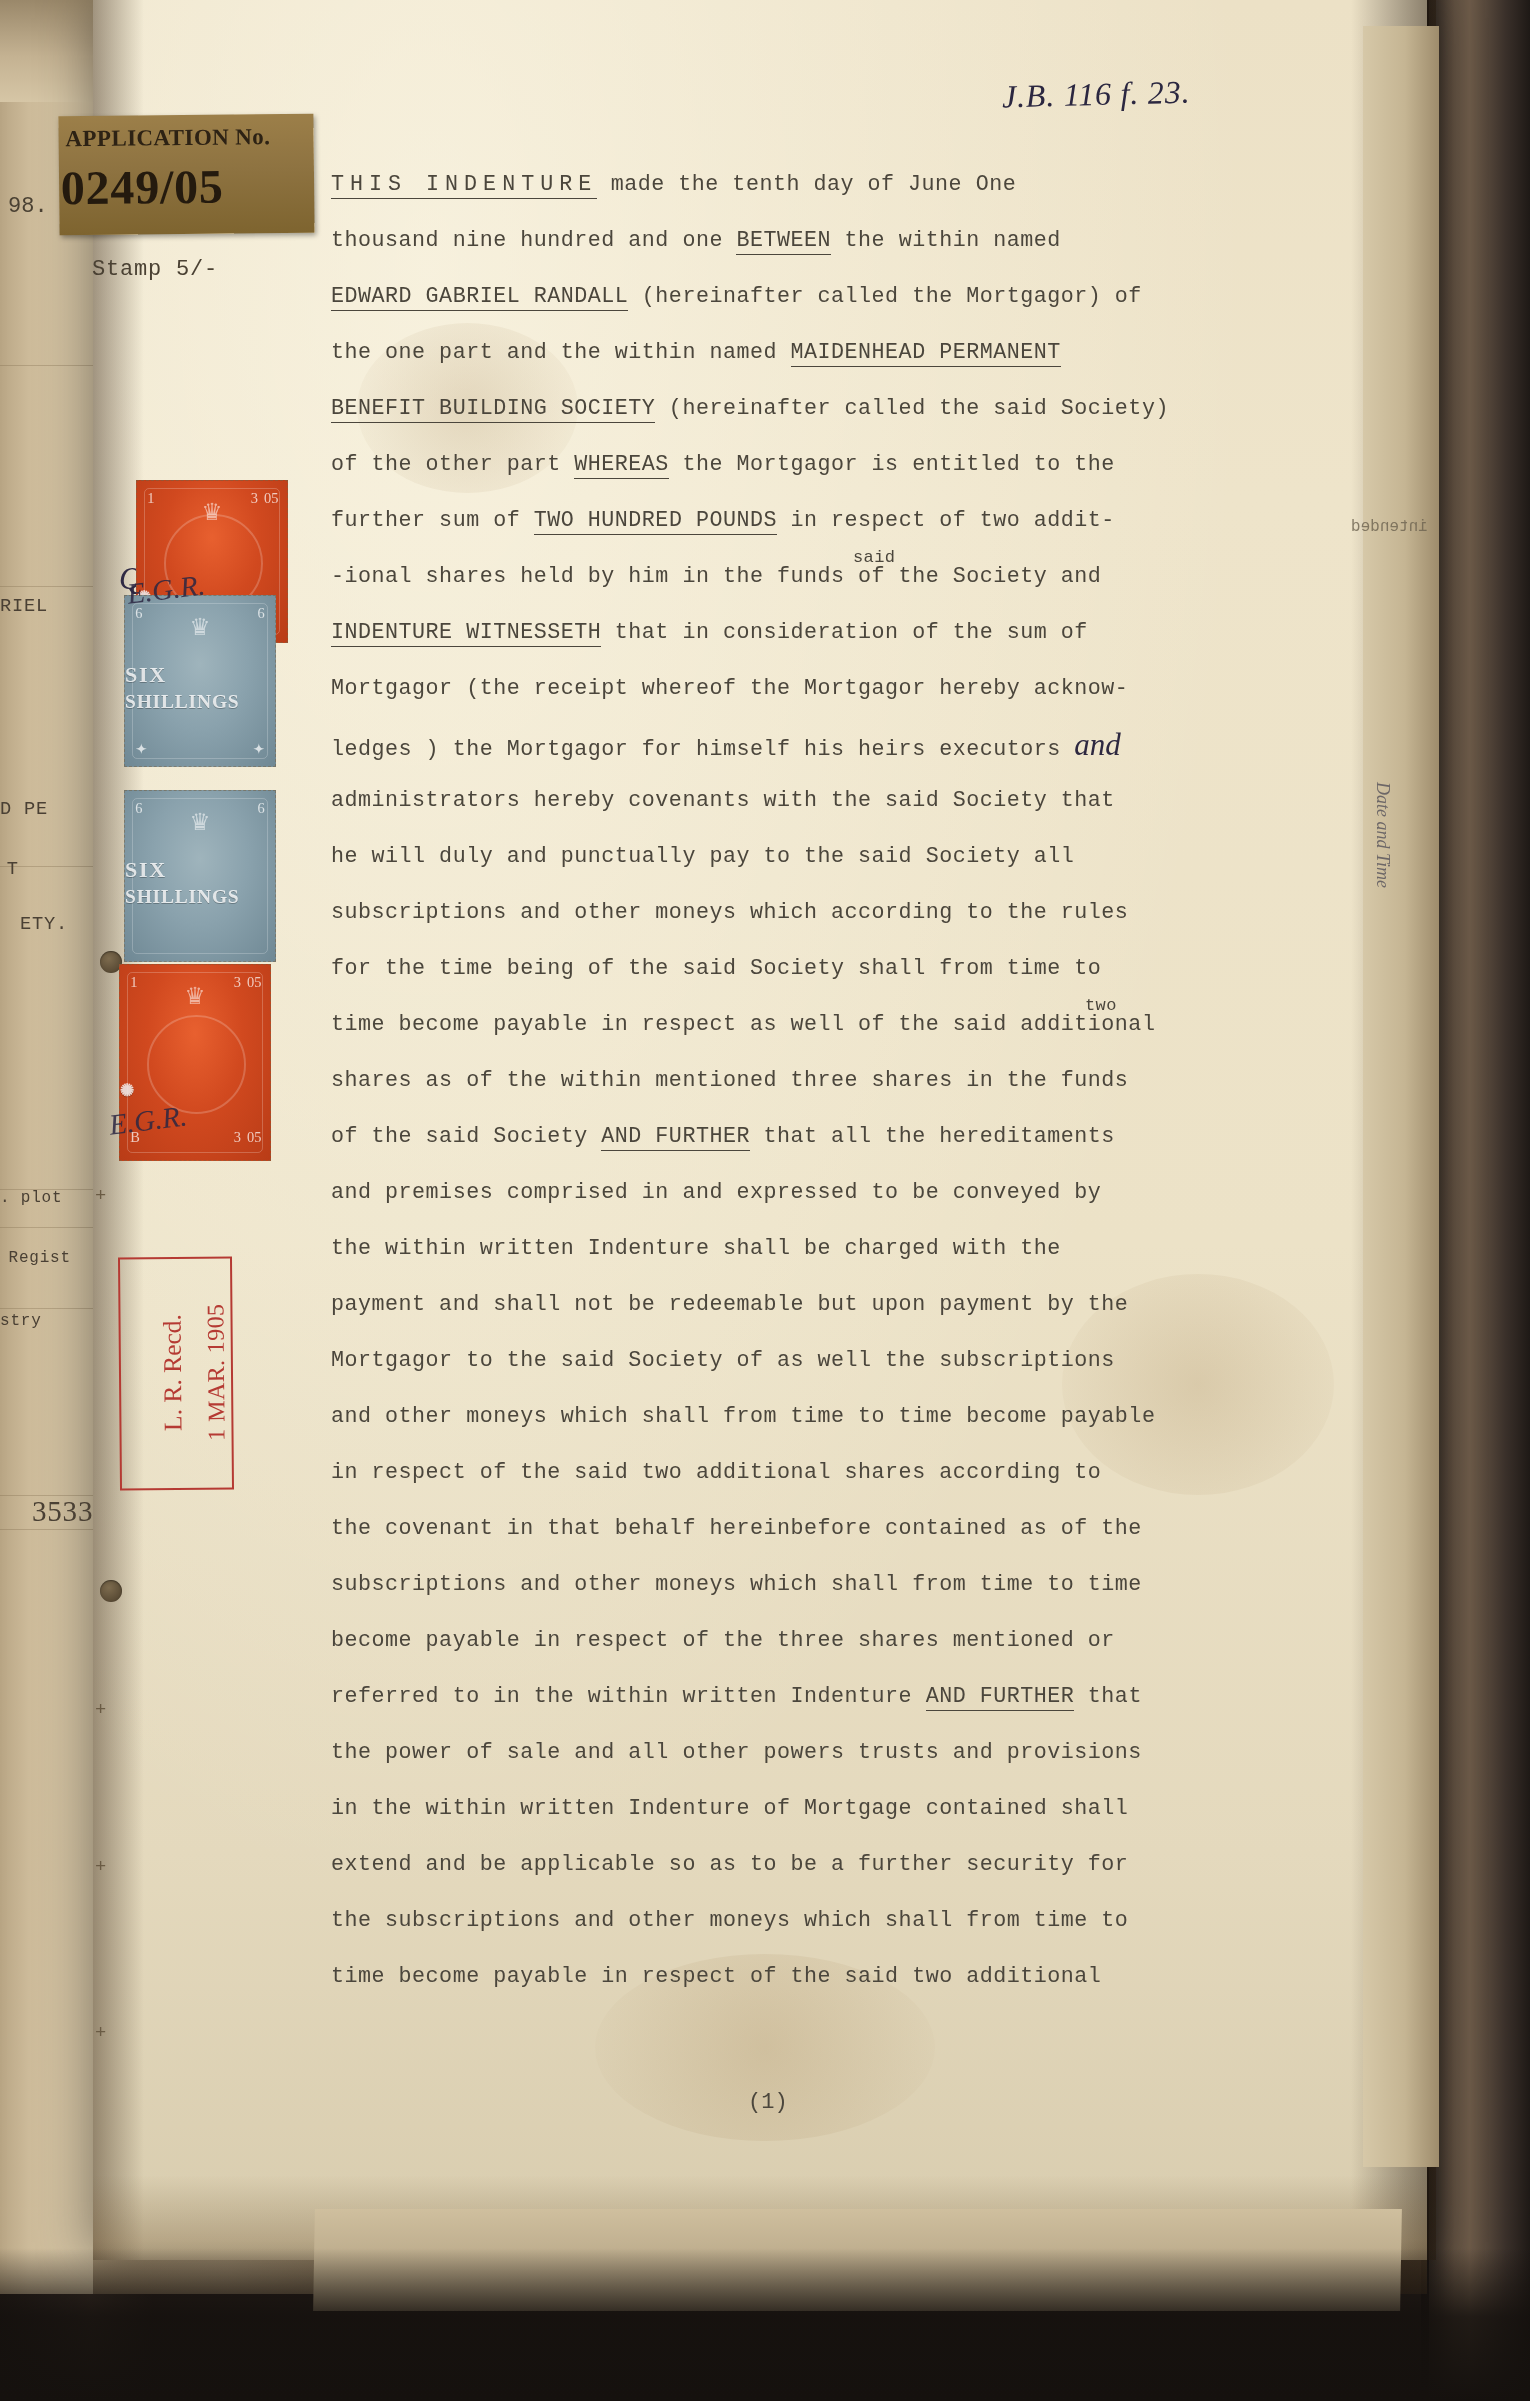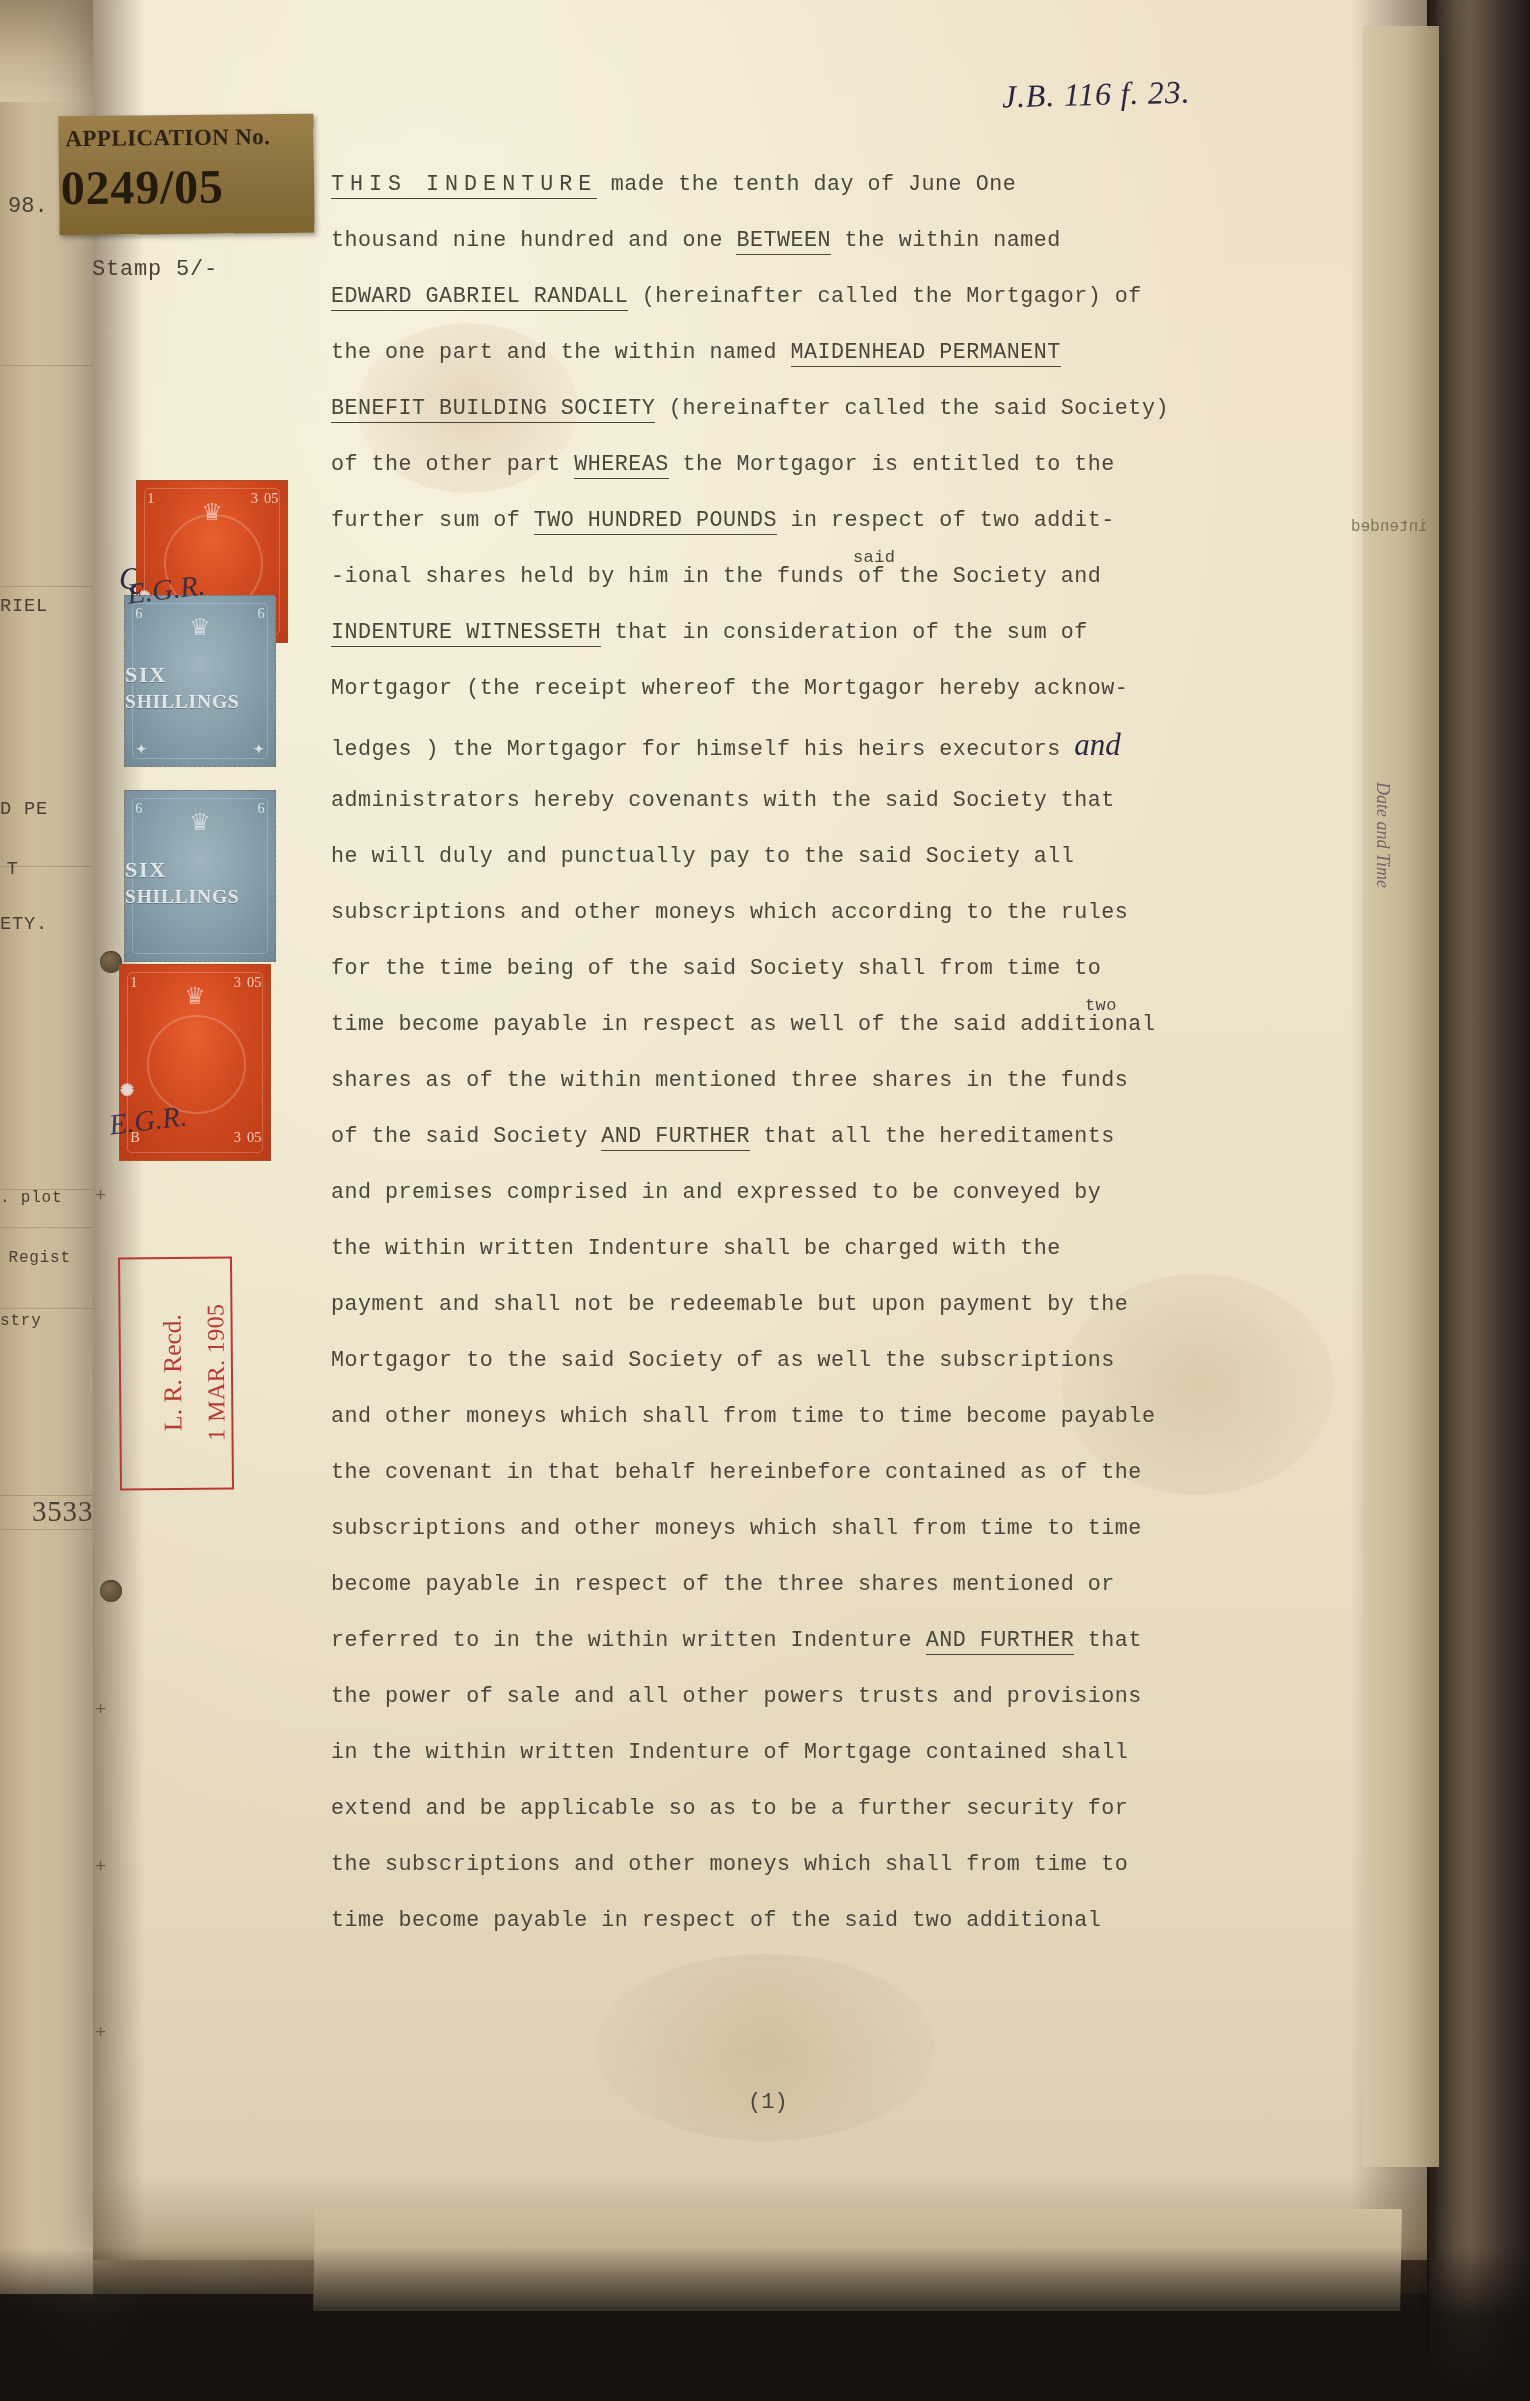--- a/index.html
+++ b/index.html
@@ -375,21 +375,21 @@
   <div class="leaf-underlayer"></div>
   <div class="binder-bottom"></div>
 
   <div class="foxing" style="left:357px; top:323px; width:221px; height:170px;"></div>
   <div class="foxing" style="left:1062px; top:1274px; width:272px; height:221px;"></div>
   <div class="foxing" style="left:595px; top:1954px; width:340px; height:187px;"></div>
 
   <div class="left-text" style="left:0px; top:595px;">RIEL</div>
   <div class="left-text" style="left:0px; top:798px;">D PE</div>
   <div class="left-text" style="left:6.8px; top:858px;">T</div>
-  <div class="left-text" style="left:0px; top:913px;">ETY.</div>
+  <div class="left-text" style="left:0px; top:913px;padding-left:20px;">ETY.</div>
   <div class="left-text small" style="left:0px; top:1189px;">. plot</div>
   <div class="left-text small" style="left:8.5px; top:1249px;"> Regist</div>
   <div class="left-text small" style="left:0px; top:1312px;">stry</div>
   <div class="left-text" style="left:0px; top:1495px; font-size:29px; font-family:Liberation Serif, serif;padding-left:32px;">3533</div>
   <div class="left-hand" style="left:119px; top:561px; font-size:31px;">Que</div>
 
   <div class="punch" style="left:100px; top:951px;"></div>
   <div class="punch" style="left:100px; top:1580px;"></div>
   <div class="punch-mark" style="left:95px; top:1185px;">+</div>
   <div class="punch-mark" style="left:95px; top:1699px;">+</div>
@@ -525,20 +525,23 @@
     <div class="line">
       payment and shall not be redeemable but upon payment by the
     </div>
     <div class="line">
       Mortgagor to the said Society of as well the subscriptions
     </div>
     <div class="line">
       and other moneys which shall from time to time become payable
     </div>
     <div class="line">
+      in respect of the said two additional shares according to
+    </div>
+    <div class="line">
       the covenant in that behalf hereinbefore contained as of the
     </div>
     <div class="line">
       subscriptions and other moneys which shall from time to time
     </div>
     <div class="line">
       become payable in respect of the three shares mentioned or
     </div>
     <div class="line">
       referred to in the within written Indenture <span class="u">AND FURTHER</span> that

